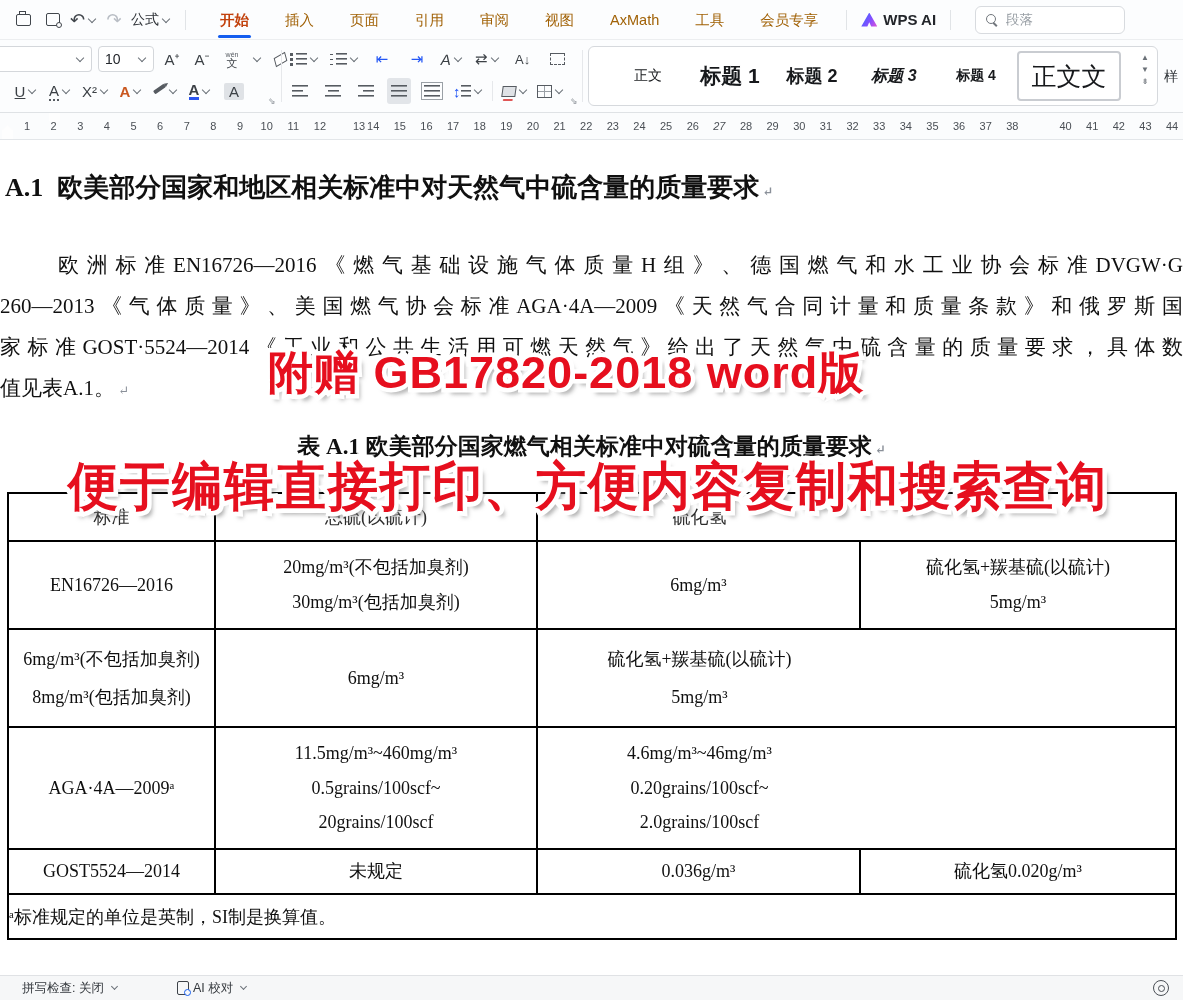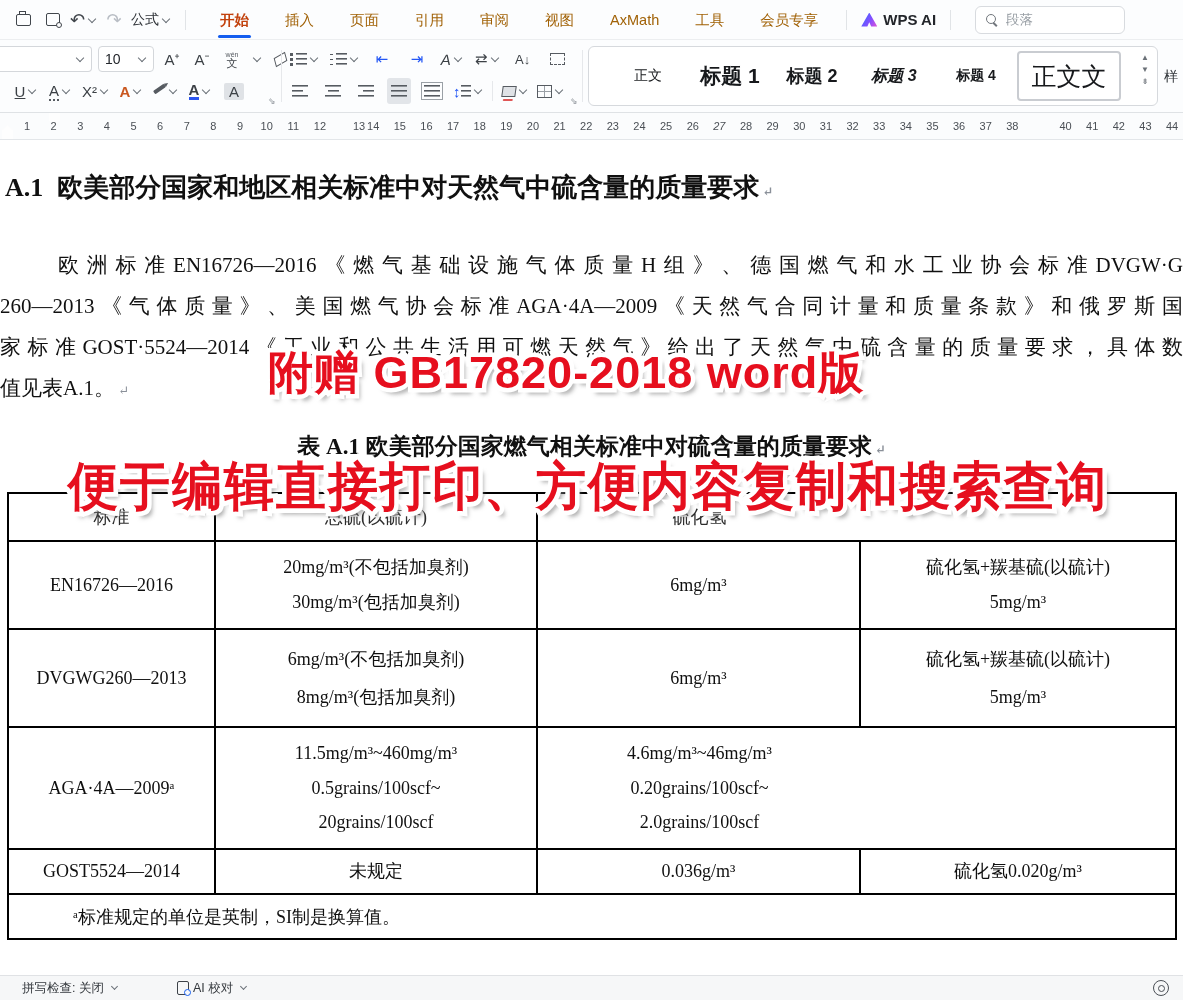--- a/index.html
+++ b/index.html
@@ -102,21 +102,21 @@
   .wm2 { left:68px; top:313px; font-size:50px; letter-spacing:2px; transform:scaleY(1.04); }
 
   
   .stable { position:absolute; left:7px; top:352px; width:1170px; border:2px solid #000; background:transparent; font-size:18px; }
   .trow { display:grid; grid-template-columns:207px 322px 323px 1fr; border-top:2px solid #000; }
   .trow:first-child { border-top:none; }
   .tcell { border-right:2px solid #000; display:flex; flex-direction:column; align-items:center; justify-content:space-evenly; text-align:center; padding:2px 4px; }
   .tcell:last-child { border-right:none; }
   .thead-row .tcell { justify-content:center; color:#2c2c2c; }
   .cell-line { line-height:1.25; white-space:nowrap; }
-  .footrow { border-top:2px solid #000; display:flex; align-items:center; padding-left:64px; height:45px; }
+  .footrow { border-top:2px solid #000; display:flex; align-items:center; height:45px; }
 
   
   .statusbar { position:absolute; left:0; top:975px; width:1183px; height:25px; background:#f6f7f8; border-top:1px solid #e0e2e5; display:flex; align-items:center; font-size:12.5px; color:#33373c; }
   .sb-item { display:flex; align-items:center; gap:4px; padding:0 22px; cursor:pointer; white-space:nowrap; }
   .sb-item .chev { width:5px; height:5px; margin-bottom:3px; }
   .docmag { position:relative; width:12px; height:14px; border:1.3px solid #3d4248; border-radius:2px; }
   .docmag::after { content:""; position:absolute; right:-3px; bottom:-2px; width:5px; height:5px; border:1.3px solid #155eef; border-radius:50%; background:#f6f7f8; }
   .eye { position:relative; width:16px; height:16px; border:1.4px solid #4a4f55; border-radius:50%; margin-right:14px; margin-left:auto; display:flex; align-items:center; justify-content:center; }
   .eye::after { content:""; width:5px; height:5px; border-radius:50%; border:1.4px solid #4a4f55; }
 </style>
@@ -400,23 +400,20 @@
           <div class="tcell">
             <div class="cell-line">6mg/m³</div>
           </div>
           <div class="tcell">
             <div class="cell-line">硫化氢+羰基硫(以硫计)</div>
             <div class="cell-line">5mg/m³</div>
           </div>
         </div>
         <div class="trow" style="height: 98px;">
           <div class="tcell">
-            <div class="cell-line">DVGWG260—2013</div>
-          </div>
-          <div class="tcell">
             <div class="cell-line">6mg/m³(不包括加臭剂)</div>
             <div class="cell-line">8mg/m³(包括加臭剂)</div>
           </div>
           <div class="tcell">
             <div class="cell-line">6mg/m³</div>
           </div>
           <div class="tcell">
             <div class="cell-line">硫化氢+羰基硫(以硫计)</div>
             <div class="cell-line">5mg/m³</div>
           </div>

